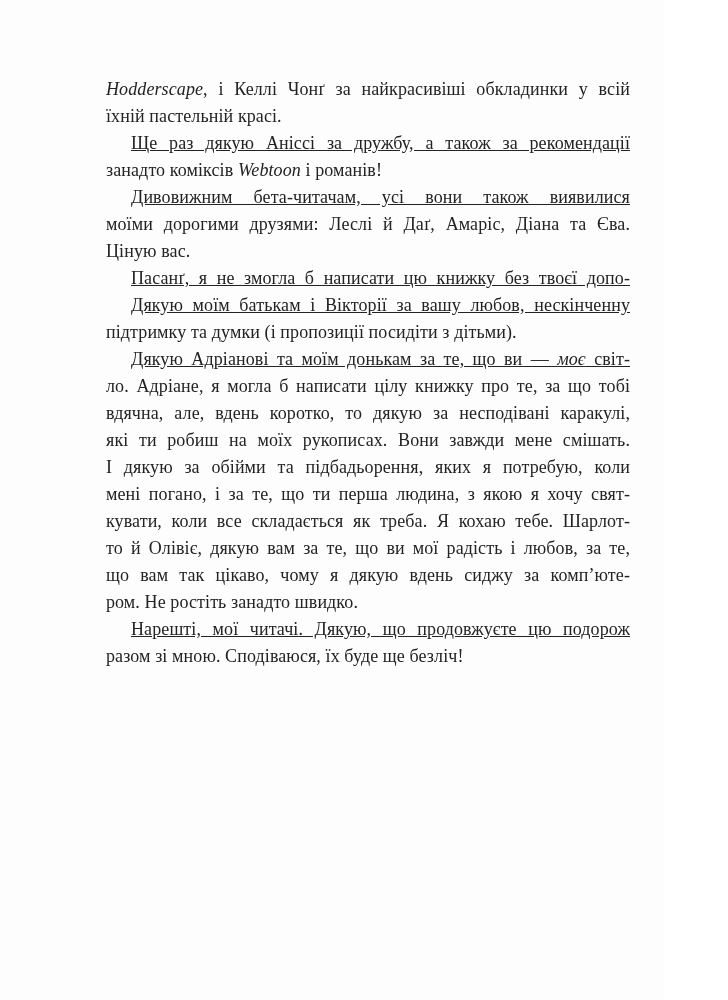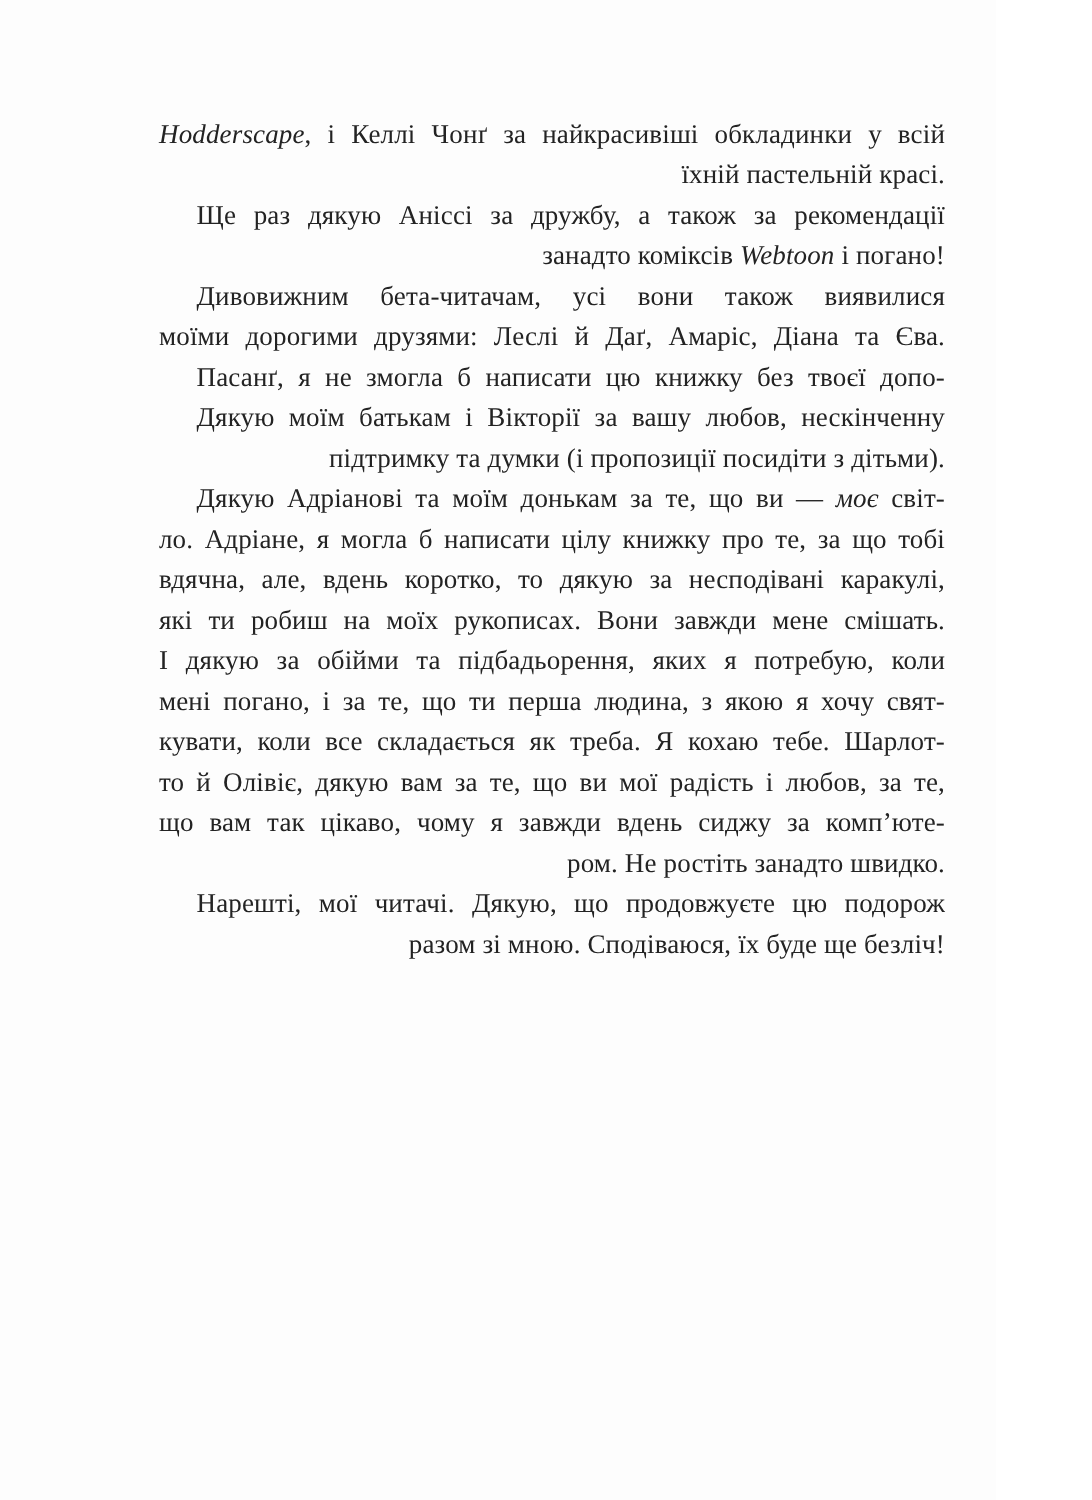--- a/index.html
+++ b/index.html
@@ -21,67 +21,69 @@
     width: 524px;
     font-family: "Liberation Serif", "DejaVu Serif", serif;
     font-size: 18px;
     line-height: 27px;
     color: #232323;
     letter-spacing: 0.1px;
   }
   .paragraph { margin: 0; }
   .line {
     height: 27px;
-    text-align: right;
+    text-align: left;
     overflow: visible;
     white-space: normal;
   }
   .line.j {
     text-align: justify;
     text-align-last: justify;
   }
   .line.ind {
     text-indent: 25px;
+    text-decoration: underline;
   }
   .it { font-style: italic; }
 </style>
 </head>
 <body>
 
 <div class="page" style="background: rgb(253, 253, 253);">
   <div class="text-block" style="color: rgb(35, 35, 35);">
       <div class="paragraph">
         <div class="line j"><span class="it">Hodderscape</span><span>, і Келлі Чонґ за найкрасивіші обкладинки у всій</span></div>
         <div class="line"><span>їхній пастельній красі.</span></div>
       </div>
       <div class="paragraph">
         <div class="line j ind"><span>Ще раз дякую Аніссі за дружбу, а також за рекомендації</span></div>
-        <div class="line"><span>занадто коміксів </span><span class="it">Webtoon</span><span> і погано!</span></div>
+        <div class="line"><span>занадто коміксів </span><span class="it">Webtoon</span><span> і романів!</span></div>
       </div>
       <div class="paragraph">
         <div class="line j ind"><span>Дивовижним бета-читачам, усі вони також виявилися</span></div>
         <div class="line j"><span>моїми дорогими друзями: Леслі й Даґ, Амаріс, Діана та Єва.</span></div>
+        <div class="line"><span>Ціную вас.</span></div>
       </div>
       <div class="paragraph">
         <div class="line j ind"><span>Пасанґ, я не змогла б написати цю книжку без твоєї допо-</span></div>
       </div>
       <div class="paragraph">
         <div class="line j ind"><span>Дякую моїм батькам і Вікторії за вашу любов, нескінченну</span></div>
         <div class="line"><span>підтримку та думки (і пропозиції посидіти з дітьми).</span></div>
       </div>
       <div class="paragraph">
         <div class="line j ind"><span>Дякую Адріанові та моїм донькам за те, що ви — </span><span class="it">моє</span><span> світ-</span></div>
         <div class="line j"><span>ло. Адріане, я могла б написати цілу книжку про те, за що тобі</span></div>
         <div class="line j"><span>вдячна, але, вдень коротко, то дякую за несподівані каракулі,</span></div>
         <div class="line j"><span>які ти робиш на моїх рукописах. Вони завжди мене смішать.</span></div>
         <div class="line j"><span>І дякую за обійми та підбадьорення, яких я потребую, коли</span></div>
         <div class="line j"><span>мені погано, і за те, що ти перша людина, з якою я хочу свят-</span></div>
         <div class="line j"><span>кувати, коли все складається як треба. Я кохаю тебе. Шарлот-</span></div>
         <div class="line j"><span>то й Олівіє, дякую вам за те, що ви мої радість і любов, за те,</span></div>
-        <div class="line j"><span>що вам так цікаво, чому я завжди вдень сиджу за комп’юте-</span></div>
+        <div class="line j"><span>що вам так цікаво, чому я дякую вдень сиджу за комп’юте-</span></div>
         <div class="line"><span>ром. Не ростіть занадто швидко.</span></div>
       </div>
       <div class="paragraph">
         <div class="line j ind"><span>Нарешті, мої читачі. Дякую, що продовжуєте цю подорож</span></div>
         <div class="line"><span>разом зі мною. Сподіваюся, їх буде ще безліч!</span></div>
       </div>
     </div>
 </div>
 
 </body></html>

